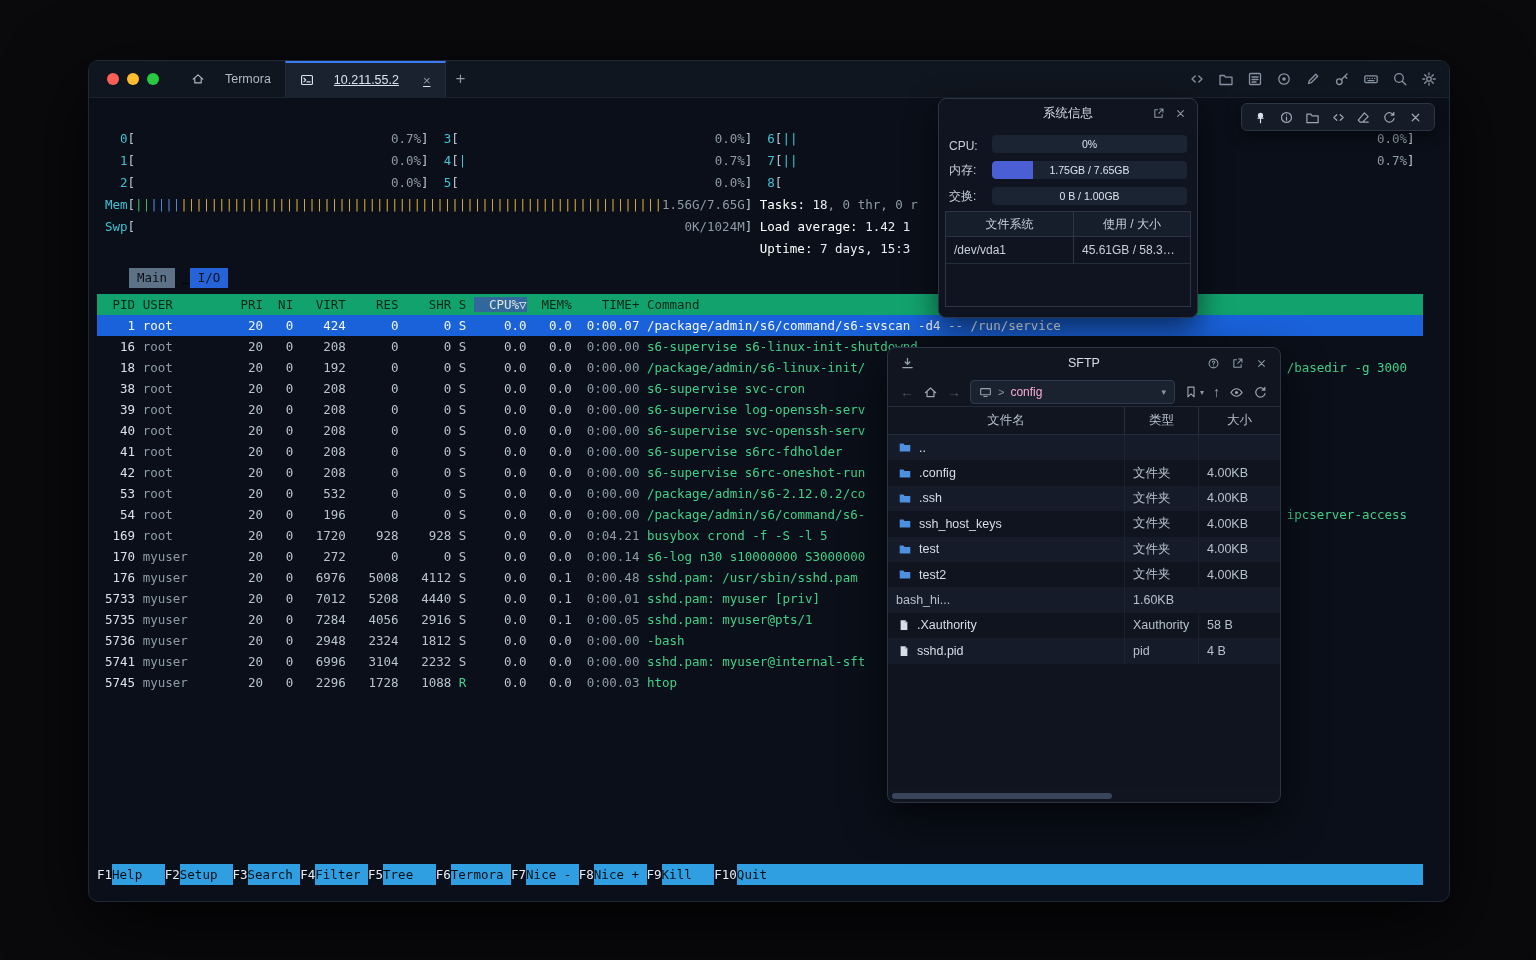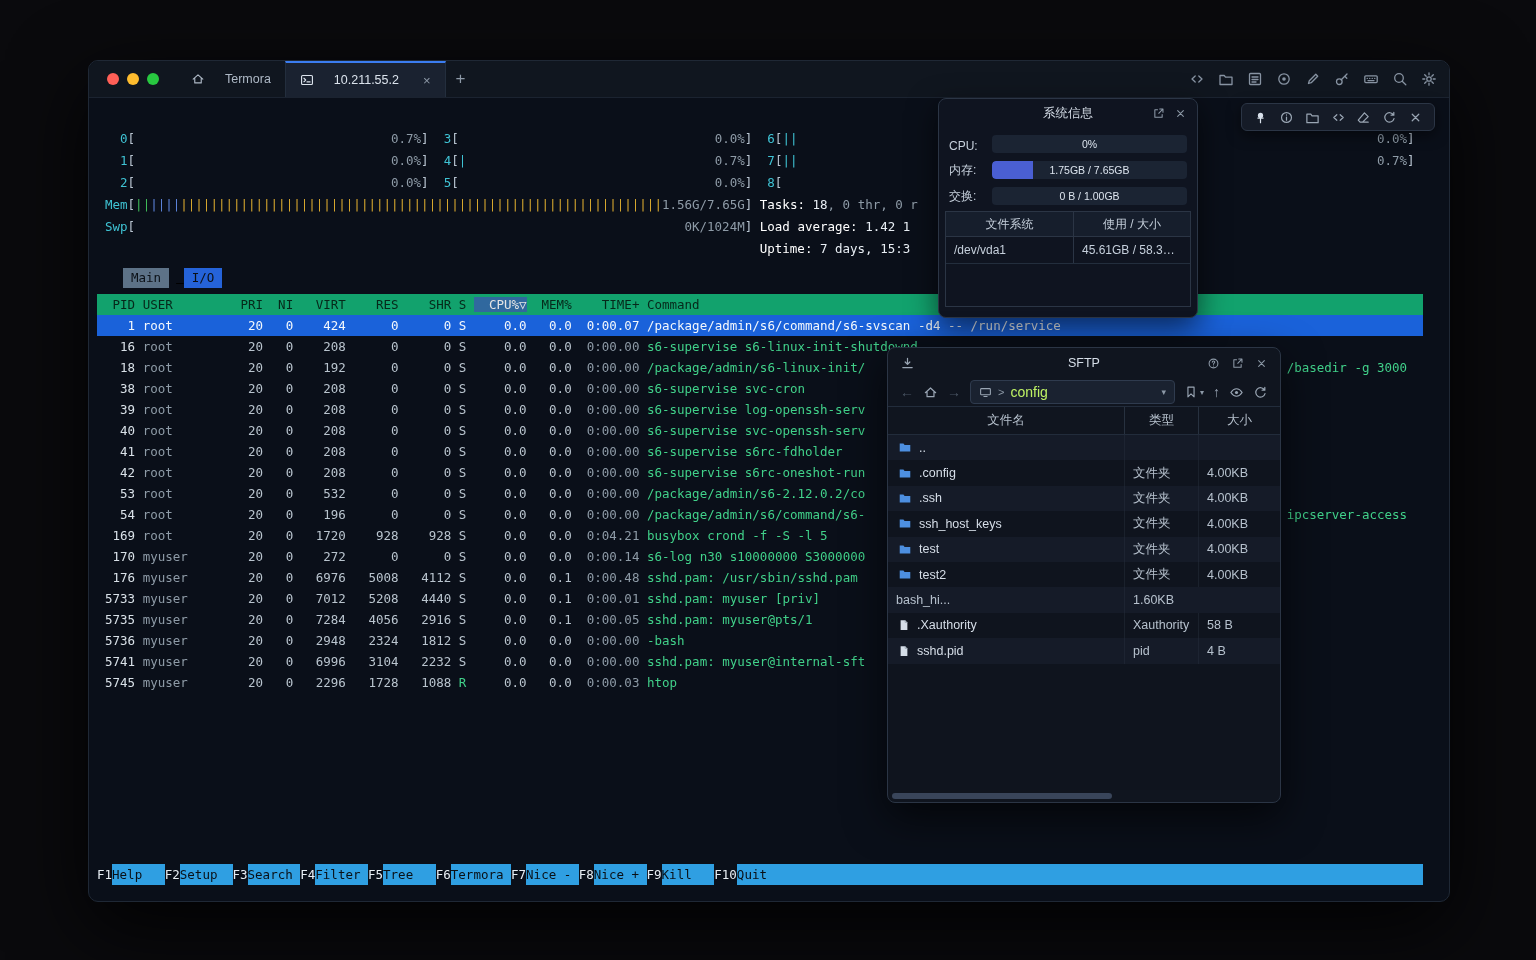--- a/index.html
+++ b/index.html
@@ -8,35 +8,35 @@
     border:1px solid #1f2835;border-radius:10px;box-shadow:0 25px 80px rgba(0,0,0,.85);overflow:hidden;}
   
   .titlebar{position:absolute;left:0;top:0;right:0;height:36px;background:#10161f;
     border-bottom:1px solid #1b2330;display:flex;align-items:stretch;}
   .traffic{display:flex;align-items:center;gap:8px;margin-left:18px;}
   .tl{width:12px;height:12px;border-radius:50%;}
   .tl.r{background:#ff5f57}.tl.y{background:#febc2e}.tl.g{background:#28c840}
   .tabs{display:flex;margin-left:18px;}
   .tab{display:flex;align-items:center;gap:20px;padding:0 14px;color:#aeb9c6;font-size:12.5px;}
   .tab.active{background:#1a2230;border-top:2px solid #3b7df0;border-left:1px solid #232e3d;
-    border-right:1px solid #232e3d;color:#dbe3ec;}
+    border-right:1px solid #232e3d;color:#dbe3ec;text-decoration:underline;}
   .tab .closex{color:#8d99a7;font-size:13px;margin-left:4px;}
   .plus{display:flex;align-items:center;color:#8d99a7;font-size:17px;padding:0 10px;}
   .tbicons{margin-left:auto;display:flex;align-items:center;gap:13px;padding-right:12px;color:#8793a2;}
   .ic{fill:none;stroke:currentColor;stroke-width:1.3;stroke-linecap:round;stroke-linejoin:round;display:block;}
   
   .terminal{position:absolute;left:0;top:36px;right:0;bottom:0;
     font:12.5px/21px "DejaVu Sans Mono",monospace;}
   .terminal pre{margin:0;font:inherit;white-space:pre;}
   #meters{position:absolute;top:31px;left:8px;width:1326px;}
   #meters pre{line-height:22px;height:22px;}
   .c-cy{color:#3fc3d4}.c-br{color:#bac6d2}.c-dm{color:#8e9ba7}.c-wh{color:#e8eef4}
   .c-lb{color:#ffffff}.c-num{color:#b9c4ce}.c-pid{color:#d9e1e8}.c-grn{color:#41d18a}
   .bar-g{color:#3fba58}.bar-b{color:#5b82d8}.bar-y{color:#d6a72e}
-  .scrtabs{position:absolute;top:170px;left:34px;height:20px;text-decoration:underline;}
+  .scrtabs{position:absolute;top:170px;left:40px;height:20px;text-decoration:underline;}
   .stab{display:inline-block;padding:0 8px;height:20px;line-height:20px;margin-right:7px;}
   .stab.main{background:#5d7287;color:#0b1016;}
   .stab.io{background:#2563d9;color:#0b1016;}
   #ptable{position:absolute;top:197px;left:8px;width:1326px;}
   #ptable pre{line-height:21px;height:21px;box-sizing:border-box;padding-left:8px;width:1326px;}
   #meters pre{padding-left:8px;box-sizing:border-box;}
   .prow.hdr{background:#12a26d;}
   .hcell{color:#06281a}.hsort{background:#30689e;color:#e5e5e5}
   .prow.sel{background:#1a62da;}
   .prow.sel span{color:#f4f8fc !important;}
@@ -73,21 +73,21 @@
   .sf-title{position:relative;height:30px;display:flex;align-items:center;}
   .sf-title .dl{margin-left:12px;color:#9aa6b4;}
   .sf-tlabel{position:absolute;left:0;right:0;text-align:center;color:#d6dee8;}
   .sf-ticons{margin-left:auto;display:flex;align-items:center;gap:11px;padding-right:12px;color:#8d99a7;position:relative;}
   .sf-toolbar{height:28px;display:flex;align-items:center;gap:9px;padding:0 12px;color:#9aa6b4;}
   .navarrow{font-size:14px;line-height:1;}
   .navarrow.dis{color:#4a5563;}
   .addr{flex:1;display:flex;align-items:center;gap:6px;height:22px;background:#1a2230;
     border:1px solid #2f3b4e;border-radius:4px;padding:0 8px;}
   .addr .sep{color:#8d99a7;font-size:11px;}
-  .addr .seg{color:#bef264;font-size:14px;}
+  .addr .seg{color:#f9a8d4;font-size:12px;}
   .addr .caret{margin-left:auto;color:#8d99a7;font-size:9px;}
   .bkm{display:flex;align-items:center;gap:2px;}
   .bkm .caret{font-size:8px;color:#8d99a7;}
   .sf-head{display:grid;grid-template-columns:237px 74px 1fr;height:27px;line-height:27px;
     border-top:1px solid #222c3b;border-bottom:1px solid #222c3b;color:#b6c1cd;text-align:center;}
   .sf-hc{border-right:1px solid #27313f;}
   .sf-hc:last-child{border-right:none;}
   .sf-body{flex:1;position:relative;background:#0f141e;}
   .sf-row{display:grid;grid-template-columns:237px 74px 1fr;height:25.4px;align-items:center;}
   .sf-row.even{background:#151b28;}

